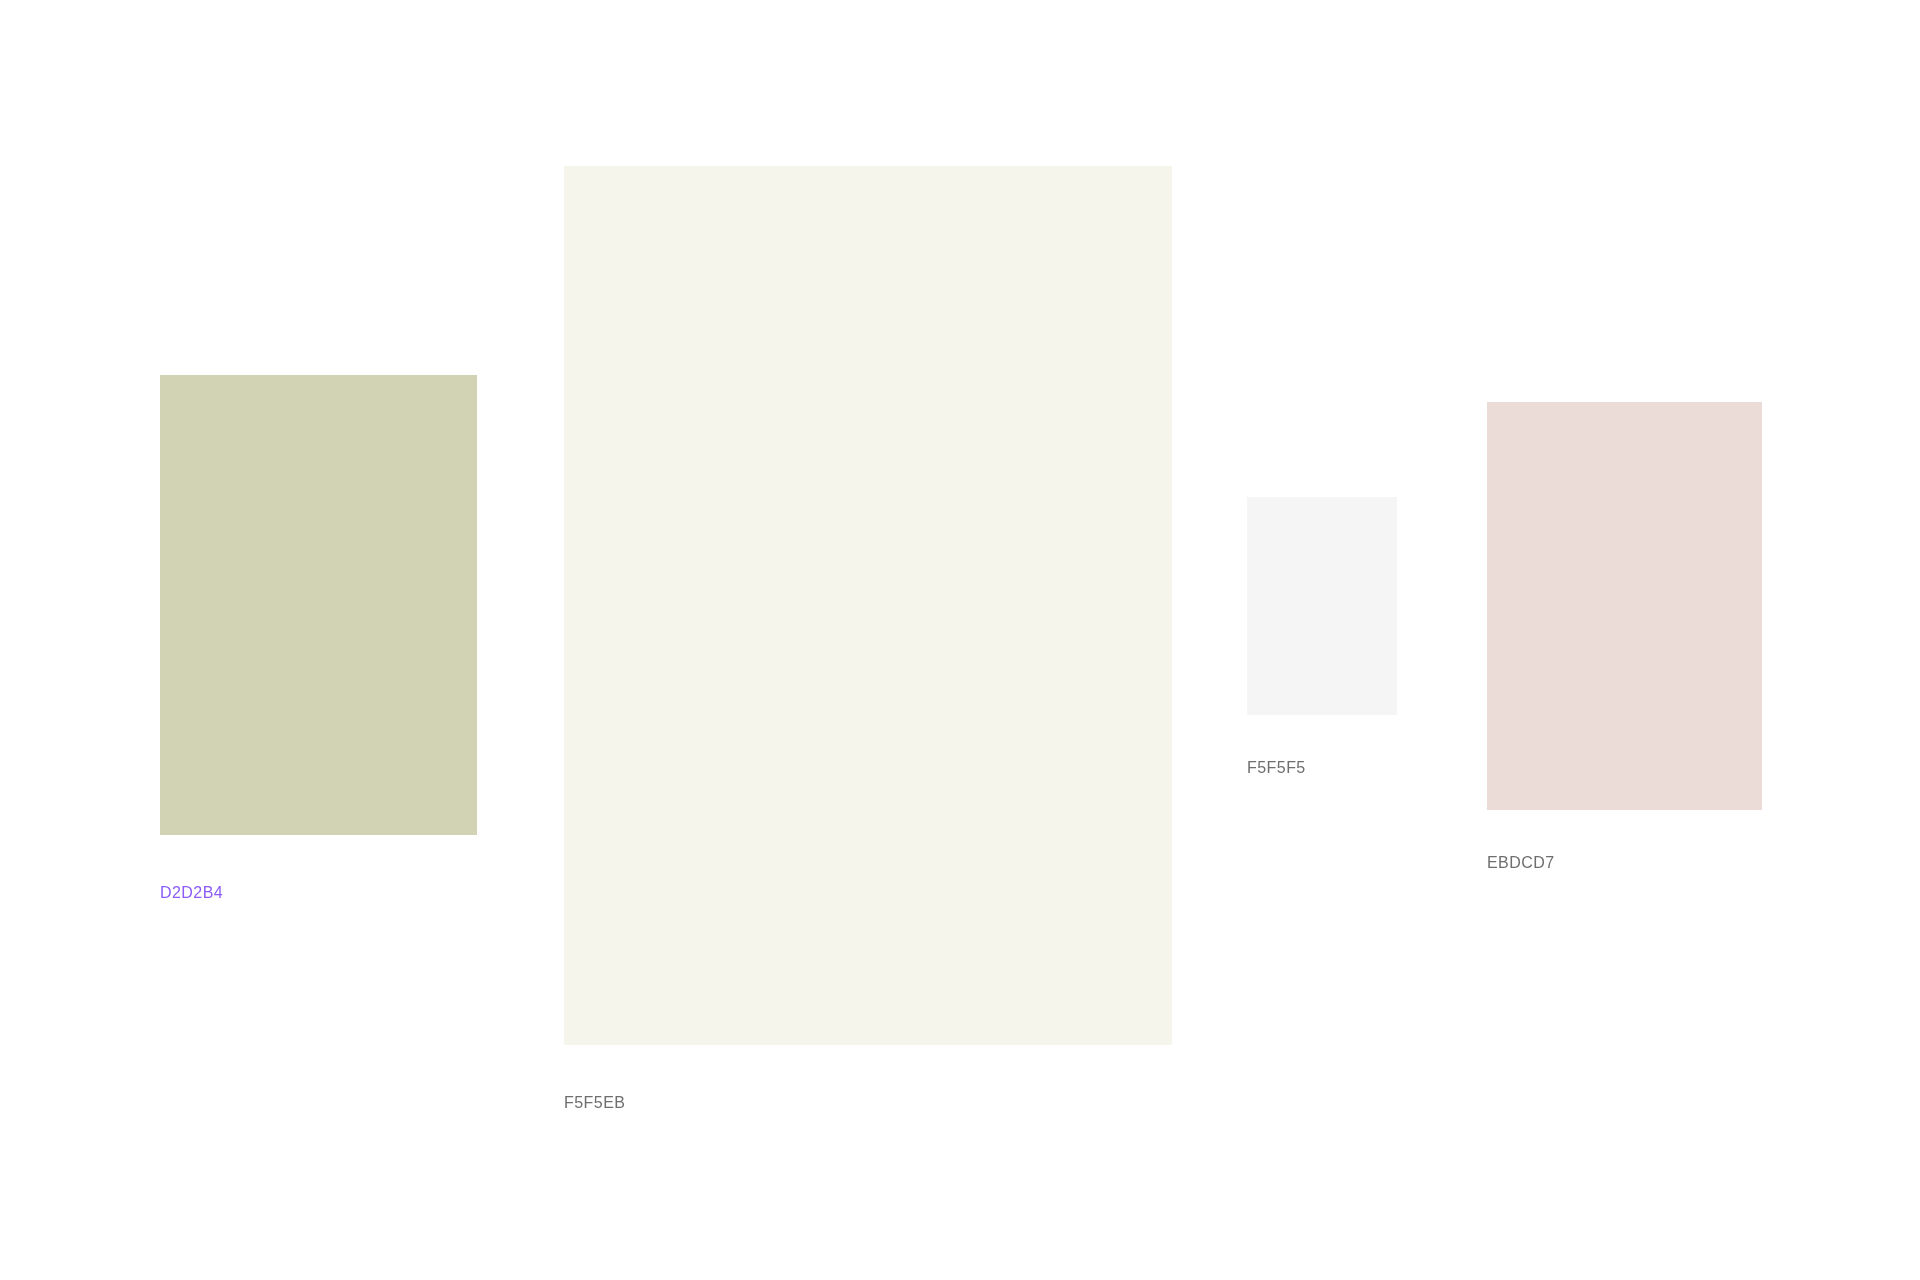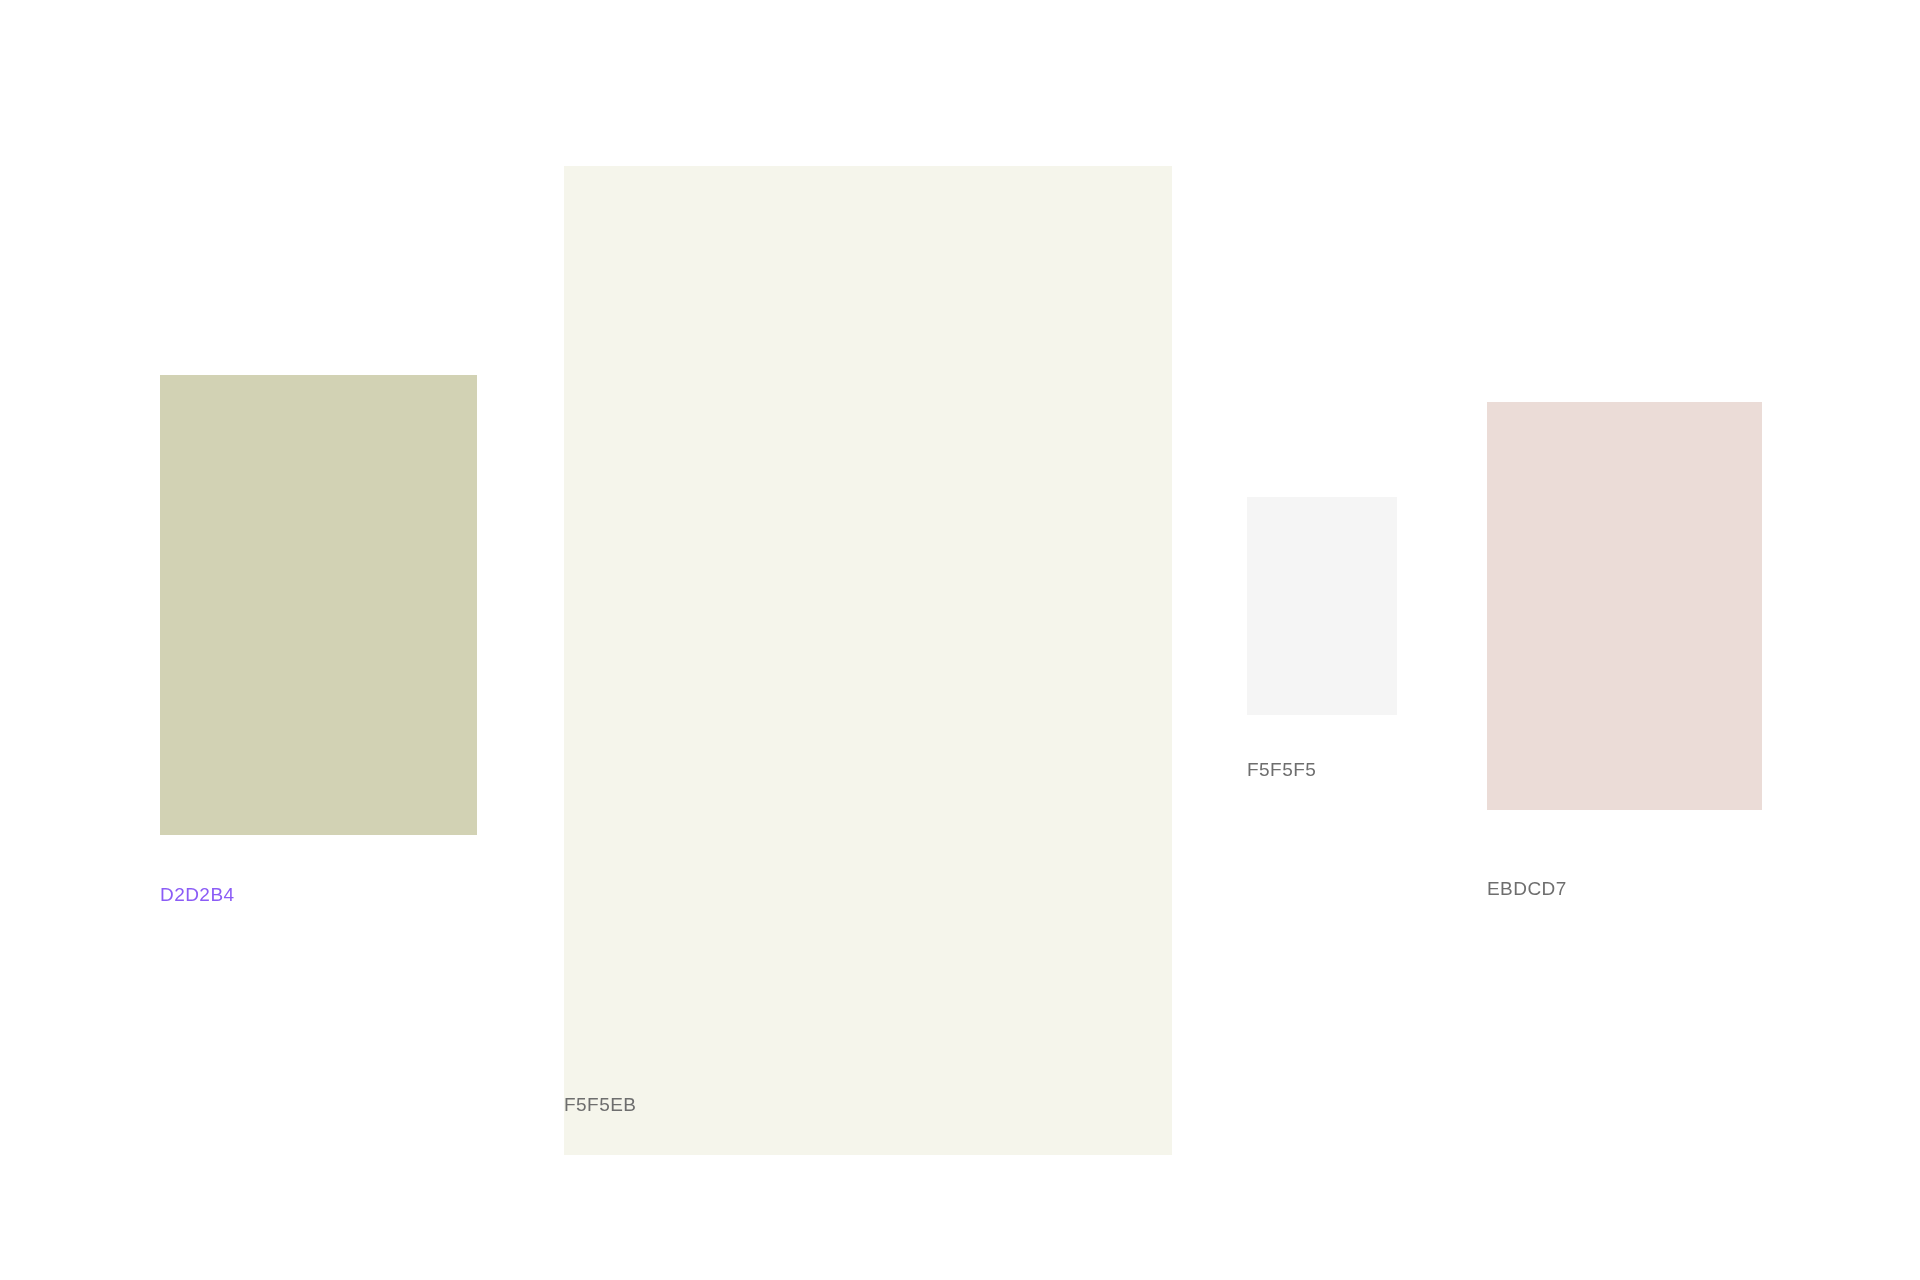--- a/index.html
+++ b/index.html
@@ -34,40 +34,40 @@
     position: absolute;
     top: 0;
     left: 0;
   }
 
   .swatch-label {
     position: absolute;
     left: 0;
     white-space: nowrap;
     font-family: "Liberation Sans", sans-serif;
-    font-size: 19px;
+    font-size: 16px;
     letter-spacing: 0.45px;
     color: #6e6e6e;
     line-height: 1;
     font-weight: 400;
   }
 </style>
 </head>
 <body>
 
 <div id="palette-canvas" style="background: rgb(255, 255, 255);">
     <div class="swatch-group" style="left: 160px; top: 375px; width: 317px; height: 460px;">
       <div class="swatch-chip" title="D2D2B4" style="background: rgb(210, 210, 180);"></div>
       <div class="swatch-label" style="top: 510px; color: #8b5cf6;">D2D2B4</div>
     </div>
-    <div class="swatch-group" style="left: 564px; top: 166px; width: 608px; height: 989px;">
+    <div class="swatch-group" style="left: 564px; top: 166px; width: 608px; height: 879px;">
       <div class="swatch-chip" title="F5F5EB" style="background: rgb(245, 245, 235);"></div>
       <div class="swatch-label" style="top: 929px; color: rgb(110, 110, 110);">F5F5EB</div>
     </div>
     <div class="swatch-group" style="left: 1247px; top: 497px; width: 150px; height: 218px;">
       <div class="swatch-chip" title="F5F5F5" style="background: rgb(245, 245, 245);"></div>
       <div class="swatch-label" style="top: 263px; color: rgb(110, 110, 110);">F5F5F5</div>
     </div>
     <div class="swatch-group" style="left: 1487px; top: 402px; width: 275px; height: 408px;">
       <div class="swatch-chip" title="EBDCD7" style="background: rgb(235, 220, 215);"></div>
-      <div class="swatch-label" style="top: 453px; color: rgb(110, 110, 110); margin-top: 24px;">EBDCD7</div>
+      <div class="swatch-label" style="top: 453px; color: rgb(110, 110, 110);">EBDCD7</div>
     </div>
   </div>
 
 </body></html>

